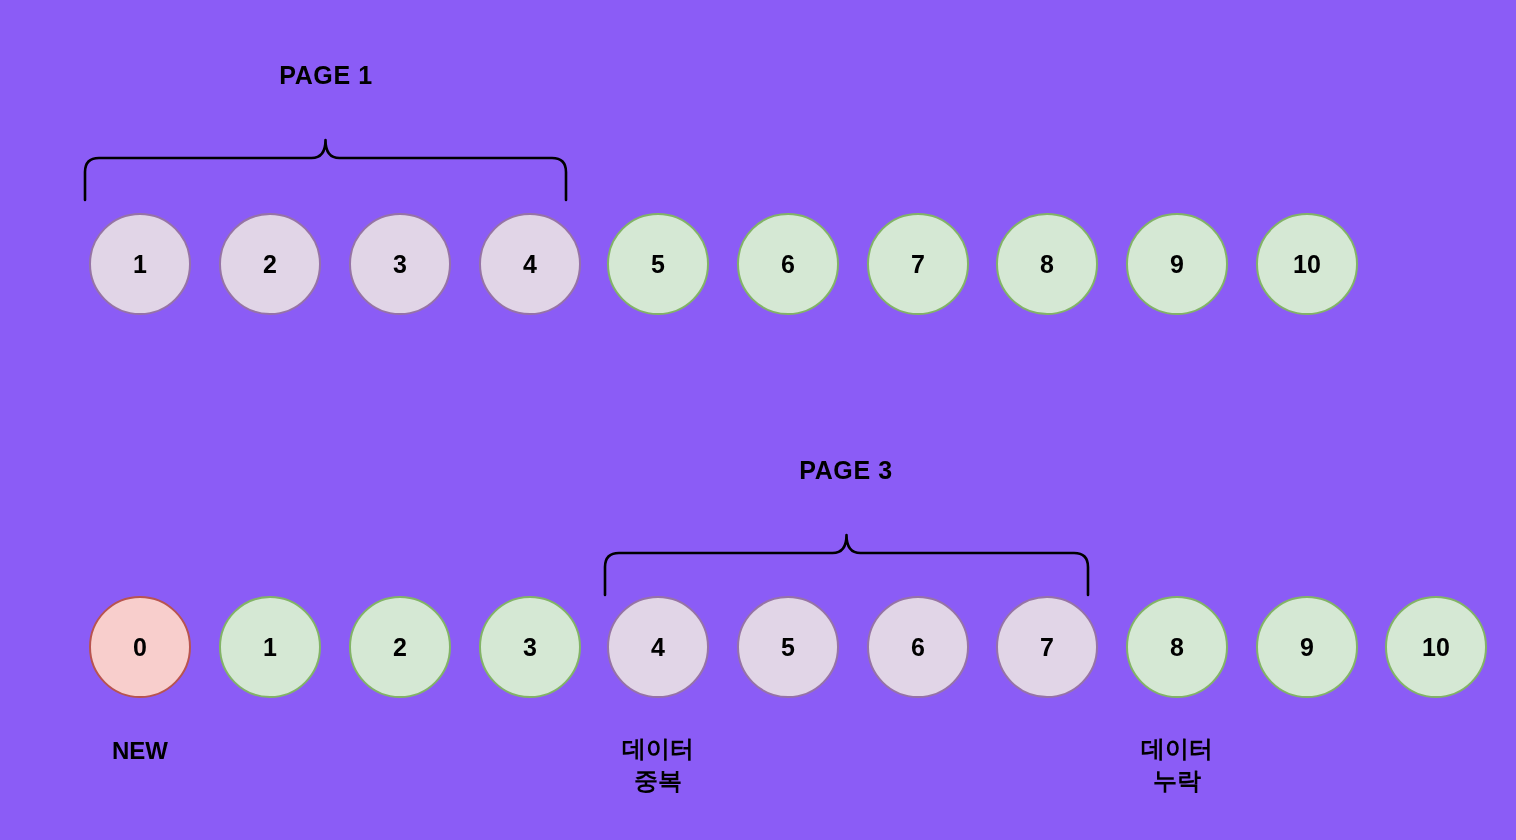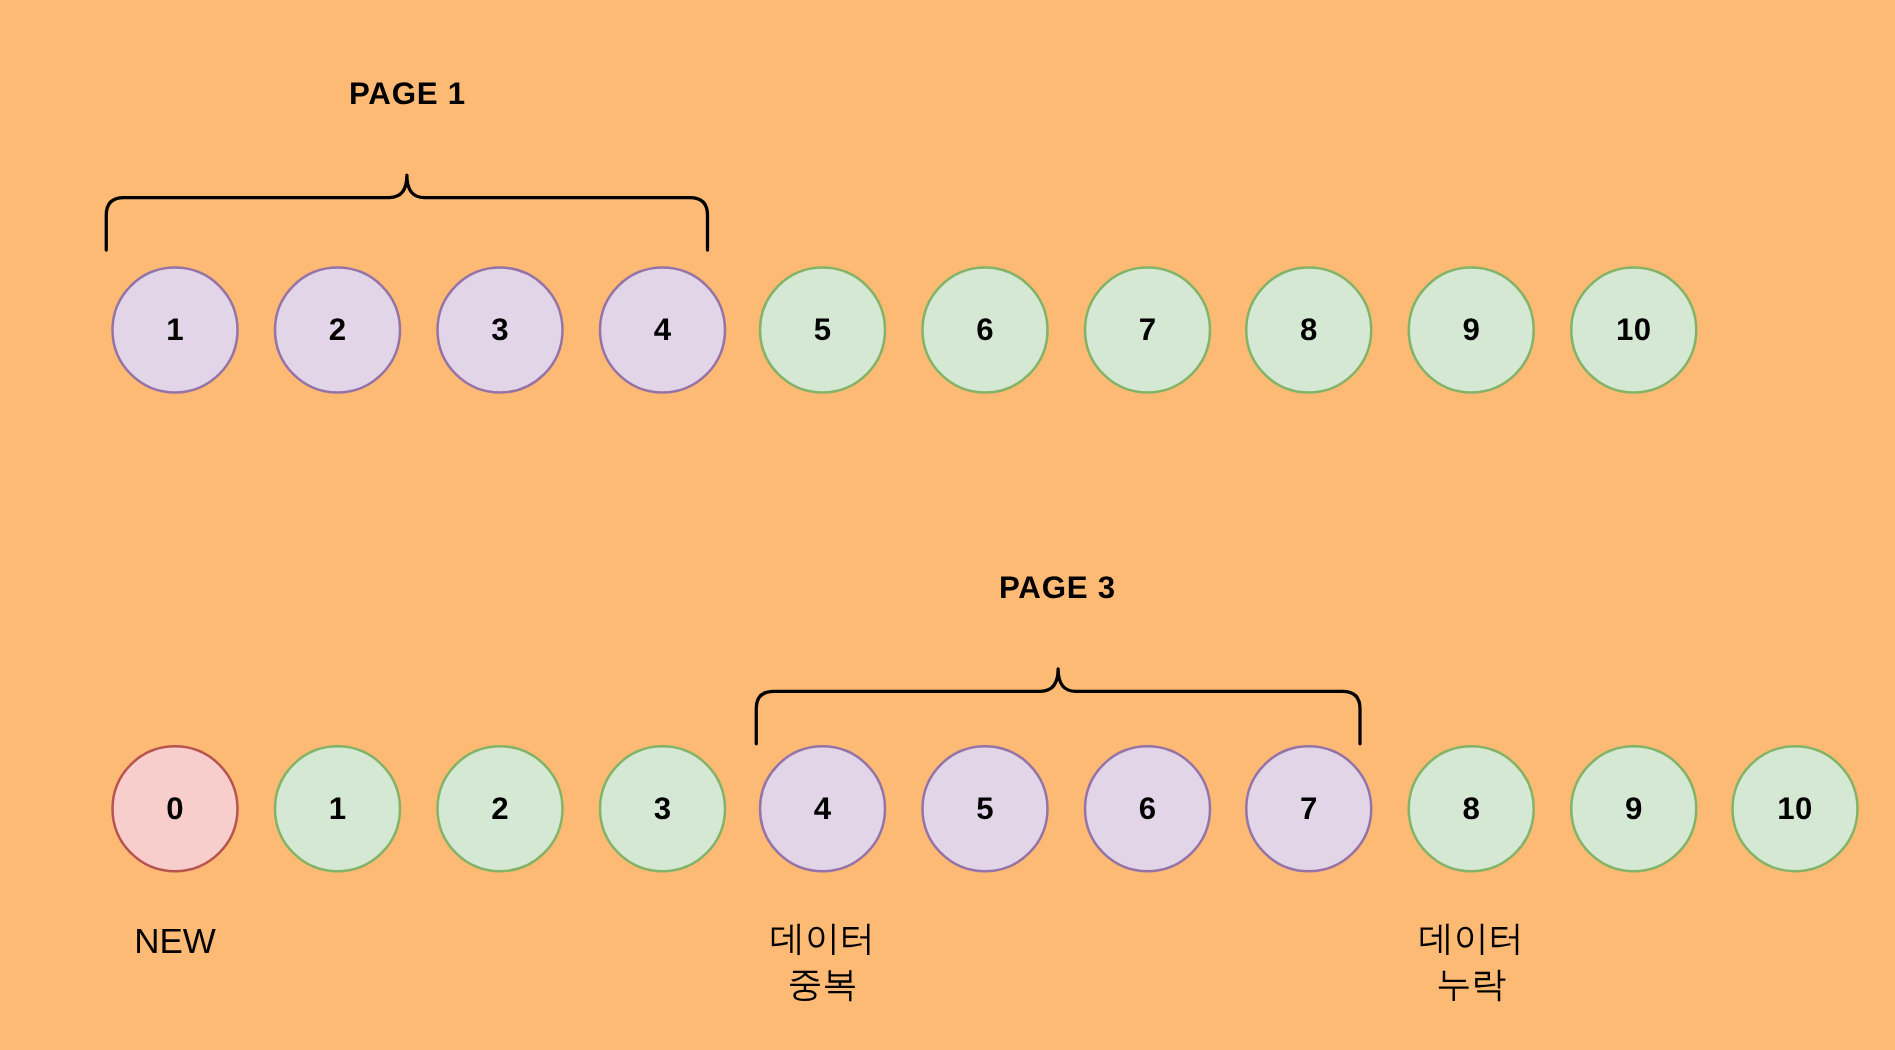--- a/index.html
+++ b/index.html
@@ -9,21 +9,21 @@
     background: #ffffff;
   }
   body {
     font-family: "Liberation Sans", "DejaVu Sans", sans-serif;
     color: #000000;
   }
   #canvas {
     position: relative;
     width: 1516px;
     height: 840px;
-    background: #fdba74;
+    background: #8b5cf6;
     overflow: hidden;
   }
 
   
   .node {
     position: absolute;
     width: 102px;
     height: 102px;
     border-radius: 50%;
     box-sizing: border-box;
@@ -51,22 +51,22 @@
     position: absolute;
     font-size: 25px;
     font-weight: bold;
     letter-spacing: 0.6px;
     white-space: nowrap;
     transform: translateX(-50%);
     color: #000000;
   }
   .caption {
     position: absolute;
-    font-size: 28px;
-    font-weight: normal;
+    font-size: 24px;
+    font-weight: bold;
     text-align: center;
     line-height: 1.32;
     white-space: pre-line;
     transform: translateX(-50%);
     color: #000000;
   }
 </style>
 </head>
 <body>
 

